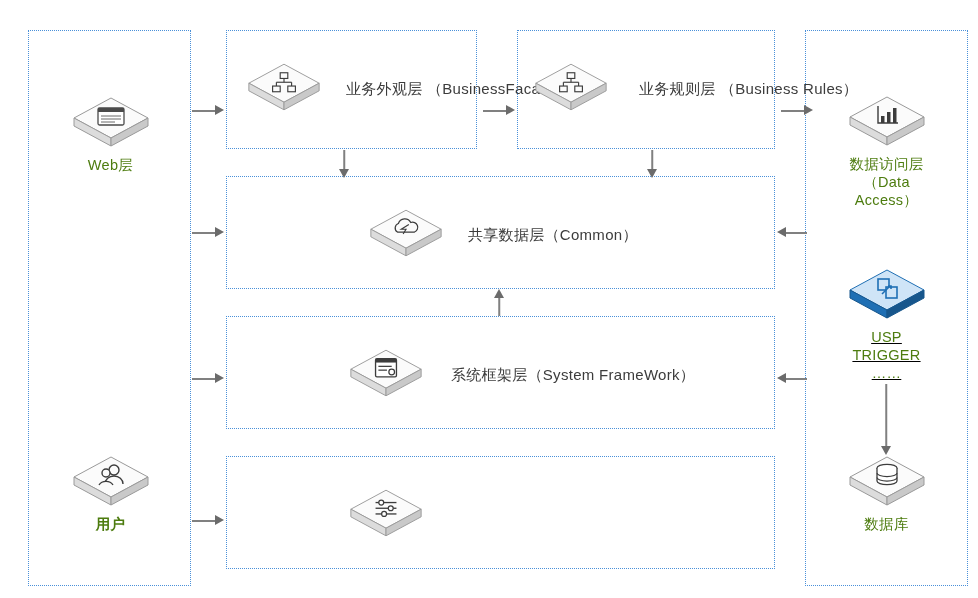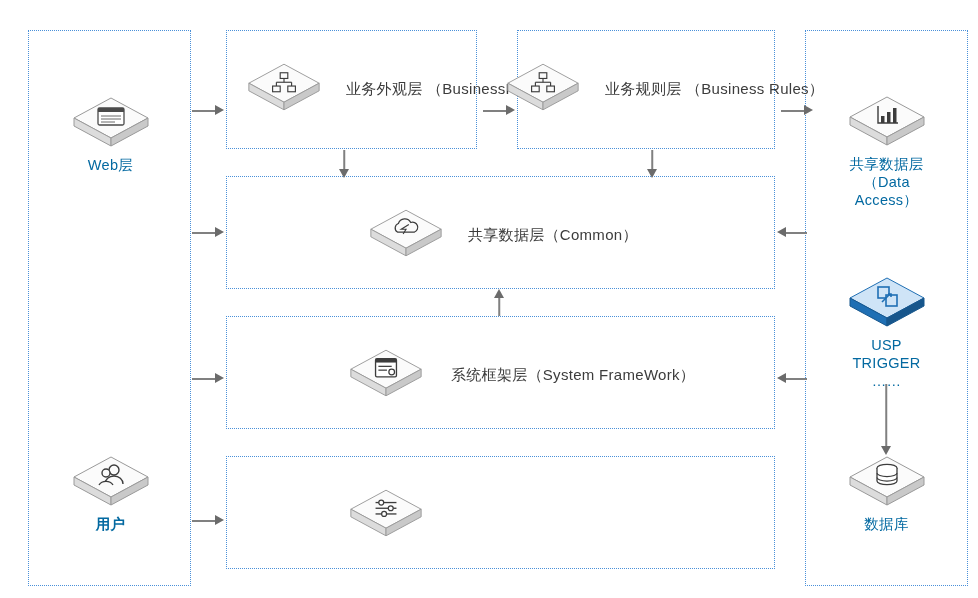--- a/index.html
+++ b/index.html
@@ -25,21 +25,21 @@
     position: absolute;
     display: flex;
     flex-direction: column;
     align-items: center;
     justify-content: flex-start;
   }
   .node-icon { position: relative; }
   .node-label {
     margin-top: 4px;
     text-align: center;
-    color: #0369a1;
+    color: #4d7c0f;
     font-size: 14.5px;
     line-height: 18px;
     white-space: pre-line;
     letter-spacing: .3px;
   }
 
   .inline-node {
     position: absolute;
     display: flex;
     flex-direction: row;
@@ -155,21 +155,21 @@
         <line x1="40" y1="17" x2="40" y2="21" stroke="#3c3c3c" stroke-width="1.2"></line>
         <line x1="32" y1="21" x2="48" y2="21" stroke="#3c3c3c" stroke-width="1.2"></line>
         <line x1="32" y1="21" x2="32" y2="25" stroke="#3c3c3c" stroke-width="1.2"></line>
         <line x1="48" y1="21" x2="48" y2="25" stroke="#3c3c3c" stroke-width="1.2"></line>
       </svg>
     </span>
     <span class="node-label" style="text-align:center; margin-left:24px;">业务外观层
 （BusinessFacade）</span>
   </div>
 
-  <div class="inline-node" style="left:505px; top:62px;">
+  <div class="inline-node" style="left:533px; top:62px;gap:6px;">
     <span class="node-icon">
       <svg width="76" height="50" viewBox="0 0 80 52">
         <polygon points="40,2 77,22 40,42 3,22" fill="#fbfbfb" stroke="#9a9a9a" stroke-width="1"></polygon>
         <polygon points="3,22 40,42 40,50 3,30" fill="#dcdcdc" stroke="#9a9a9a" stroke-width="1"></polygon>
         <polygon points="77,22 40,42 40,50 77,30" fill="#c9c9c9" stroke="#9a9a9a" stroke-width="1"></polygon>
         <rect x="36" y="11" width="8" height="6" fill="none" stroke="#3c3c3c" stroke-width="1.2"></rect>
         <rect x="28" y="25" width="8" height="6" fill="none" stroke="#3c3c3c" stroke-width="1.2"></rect>
         <rect x="44" y="25" width="8" height="6" fill="none" stroke="#3c3c3c" stroke-width="1.2"></rect>
         <line x1="40" y1="17" x2="40" y2="21" stroke="#3c3c3c" stroke-width="1.2"></line>
         <line x1="32" y1="21" x2="48" y2="21" stroke="#3c3c3c" stroke-width="1.2"></line>
@@ -231,25 +231,25 @@
       <svg width="80" height="52" viewBox="0 0 80 52">
         <polygon points="40,2 77,22 40,42 3,22" fill="#fbfbfb" stroke="#9a9a9a" stroke-width="1"></polygon>
         <polygon points="3,22 40,42 40,50 3,30" fill="#dcdcdc" stroke="#9a9a9a" stroke-width="1"></polygon>
         <polygon points="77,22 40,42 40,50 77,30" fill="#c9c9c9" stroke="#9a9a9a" stroke-width="1"></polygon>
         <polyline points="31,11 31,28 51,28" fill="none" stroke="#3c3c3c" stroke-width="1.4"></polyline>
         <rect x="34" y="21" width="3.5" height="7" fill="#3c3c3c"></rect>
         <rect x="40" y="17" width="3.5" height="11" fill="#3c3c3c"></rect>
         <rect x="46" y="13" width="3.5" height="15" fill="#3c3c3c"></rect>
       </svg>
     </span>
-    <span class="node-label">共享数据层
+    <span class="node-label">数据访问层
 （Data Access）</span>
   </div>
 
-  <div class="node" style="left:834px; top:276px; width:105px;">
+  <div class="node" style="left:834px; top:268px; width:105px;text-decoration:underline;">
     <span class="node-icon">
       <svg width="80" height="52" viewBox="0 0 80 52">
         <polygon points="40,2 77,22 40,42 3,22" fill="#cfe4f7" stroke="#1f6fb4" stroke-width="1"></polygon>
         <polygon points="3,22 40,42 40,50 3,30" fill="#1f6fb4" stroke="#17568c" stroke-width="1"></polygon>
         <polygon points="77,22 40,42 40,50 77,30" fill="#17568c" stroke="#17568c" stroke-width="1"></polygon>
         <rect x="31" y="11" width="11" height="11" fill="none" stroke="#1f6fb4" stroke-width="1.6"></rect>
         <rect x="39" y="19" width="11" height="11" fill="#cfe4f7" stroke="#1f6fb4" stroke-width="1.6"></rect>
         <path d="M35 26 l8 -8" stroke="#1f6fb4" stroke-width="1.6" fill="none"></path>
         <path d="M41 18 l3 0 l0 3" stroke="#1f6fb4" stroke-width="1.6" fill="none"></path>
       </svg>

